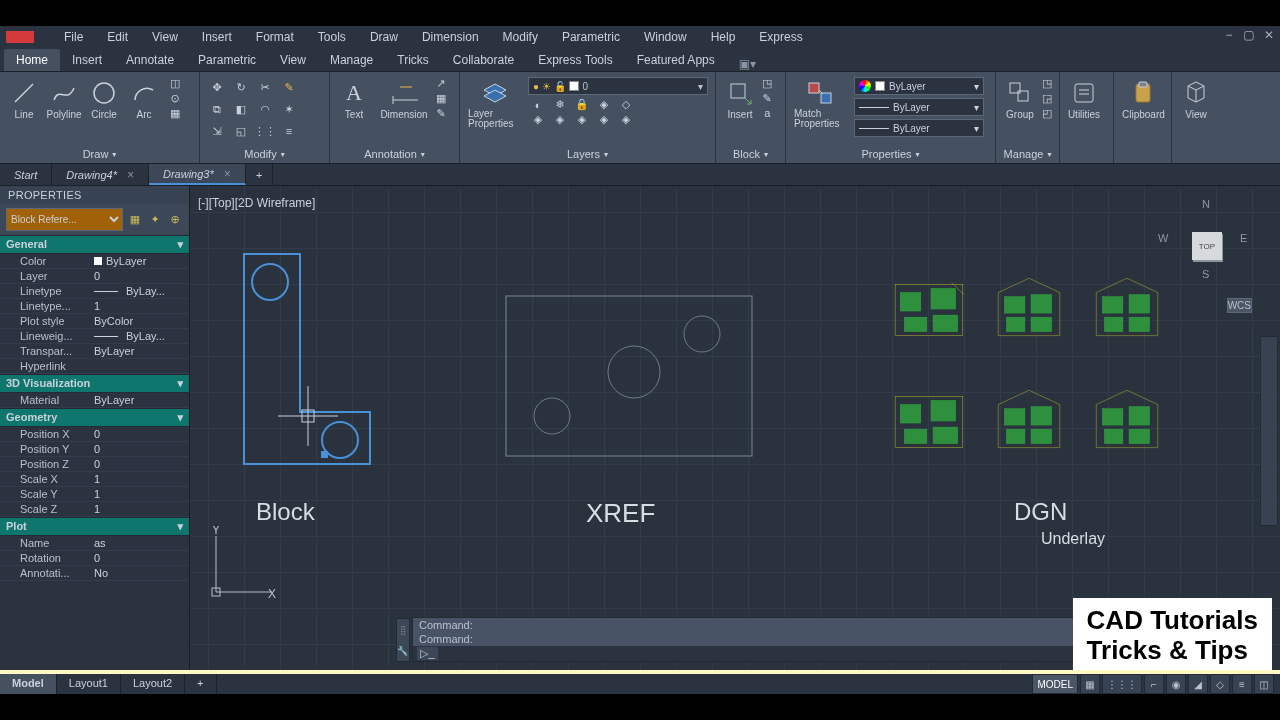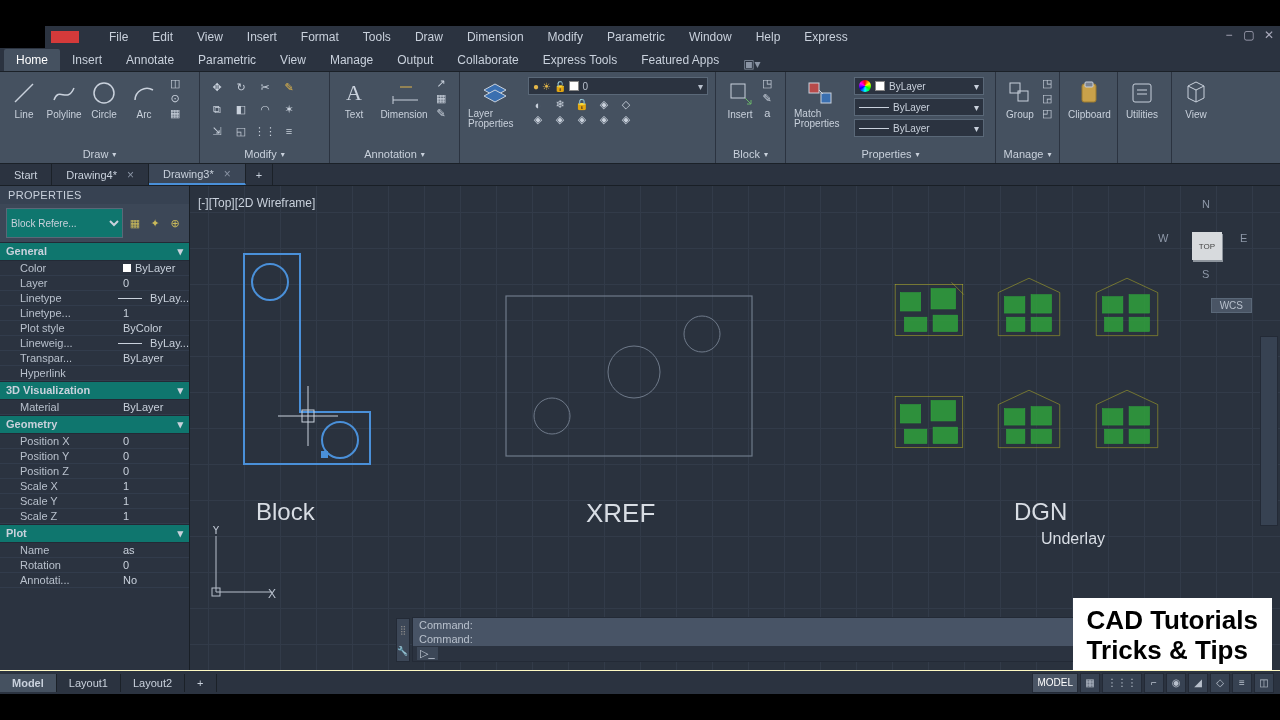--- a/index.html
+++ b/index.html
@@ -3,21 +3,21 @@
 <meta charset="utf-8">
 <style>
 * { margin: 0; padding: 0; box-sizing: border-box; font-family: "Segoe UI", Arial, sans-serif; }
 body { background: #000; width: 1280px; height: 720px; overflow: hidden; position: relative; }
 
 
 .black-top { background: #000; height: 26px; }
 .black-bottom { position: absolute; bottom: 0; left: 0; right: 0; height: 26px; background: #000; }
 
 
-.menubar { background: #2b3340; height: 22px; display: flex; align-items: center; padding: 0 6px; color: #c9d1dc; font-size: 12px; position: relative; margin-left: 45px; }
+.menubar { background: #2b3340; height: 22px; display: flex; align-items: center; padding: 0 6px; color: #c9d1dc; font-size: 12px; position: relative; }
 .menubar .logo { width: 28px; height: 12px; background: #d43a3a; margin-right: 18px; }
 .menubar .mitem { padding: 0 12px; cursor: pointer; }
 .winbtns { position: absolute; right: 4px; top: 2px; display: flex; gap: 6px; color: #aab; font-size: 12px; }
 .winbtns span { width: 14px; height: 14px; display: inline-flex; align-items: center; justify-content: center; cursor: pointer; }
 
 
 .ribbon-tabs { background: #2b3340; height: 24px; display: flex; align-items: flex-end; padding: 0 4px; color: #c9d1dc; font-size: 12px; border-bottom: 1px solid #1b2128; }
 .rtab { padding: 4px 12px; cursor: pointer; margin-top: 48px; }
 .rtab.active { background: #455160; color: #fff; border-radius: 2px 2px 0 0; }
 
@@ -33,49 +33,49 @@
 .bigbtn.wide { width: 56px; }
 .mini-grid { display: grid; grid-template-columns: repeat(4, 22px); grid-auto-rows: 20px; gap: 2px; }
 .mini { background: transparent; border: none; display: flex; align-items: center; justify-content: center; color: #c9d1dc; cursor: pointer; font-size: 11px; }
 .mini svg, .bigbtn svg { stroke: #c9d1dc; fill: none; }
 .panel .col { display: flex; flex-direction: column; gap: 2px; }
 .layer-combo { width: 180px; height: 18px; background: #2b3340; border: 1px solid #5a6878; display: flex; align-items: center; padding: 0 4px; color: #b8c0cc; font-size: 10px; gap: 3px; cursor: pointer; }
 .prop-row { width: 130px; height: 18px; background: #2b3340; border: 1px solid #5a6878; display: flex; align-items: center; padding: 0 4px; color: #c9d1dc; font-size: 10px; cursor: pointer; justify-content: space-between; }
 .color-sw { width: 10px; height: 10px; background: #fff; border: 1px solid #888; }
 
 
-.file-tabs { background: #2b3340; height: 22px; display: flex; align-items: center; color: #c9d1dc; font-size: 11px; border-bottom: 1px solid #191f26; }
+.file-tabs { background: #2b3340; height: 22px; display: flex; align-items: center; color: #c9d1dc; font-size: 11px; border-bottom: 1px solid #191f26; font-style: italic; }
 .ftab { padding: 0 14px; height: 100%; display: flex; align-items: center; gap: 10px; cursor: pointer; border-right: 1px solid #1b2128; }
 .ftab.active { background: #3c4757; border-bottom: 2px solid #4a90d9; }
 .ftab .x { color: #8a94a4; font-size: 12px; cursor: pointer; }
 .ftab.add { padding: 0 10px; }
 
 
 .workspace { position: absolute; top: 186px; left: 0; right: 0; bottom: 50px; display: flex; }
 .props { width: 190px; background: #2b3340; color: #c9d1dc; font-size: 11px; border-right: 1px solid #191f26; overflow: hidden; display: flex; flex-direction: column; }
 .props-title { background: #374252; padding: 3px 8px; font-size: 11px; letter-spacing: 0.3px; }
 .props-sel { display: flex; align-items: center; gap: 4px; padding: 4px 6px; background: #3c4757; }
-.props-sel select { flex: 1; background: #0f766e; color: #c9d1dc; border: 1px solid #5a6878; font-size: 10px; height: 30px; }
+.props-sel select { flex: 1; background: #a16207; color: #c9d1dc; border: 1px solid #5a6878; font-size: 10px; height: 23px; }
 .props-sel .picon { width: 16px; height: 16px; display: flex; align-items: center; justify-content: center; cursor: pointer; color: #c9b95a; font-size: 11px; }
 .psect { background: #0f766e; padding: 2px 6px; font-weight: bold; display: flex; justify-content: space-between; cursor: pointer; border-top: 1px solid #232a36; border-bottom: 1px solid #232a36; }
-.pitem { display: flex; padding: 1px 0 1px 20px; border-bottom: 1px solid #323c4c; gap: 29px; }
+.pitem { display: flex; padding: 1px 0 1px 20px; border-bottom: 1px solid #323c4c; }
 .pitem .k { width: 74px; color: #b8c0cc; }
 .pitem .v { flex: 1; color: #c9d1dc; display: flex; align-items: center; gap: 4px; }
 .sw { width: 8px; height: 8px; background: #fff; display: inline-block; }
 .lineimg { display: inline-block; width: 24px; border-top: 1px solid #c9d1dc; margin-right: 4px; }
 
 
 .canvas { flex: 1; background: #2a323e; position: relative;
   background-image: linear-gradient(#323b49 1px, transparent 1px), linear-gradient(90deg, #323b49 1px, transparent 1px);
   background-size: 36px 36px; background-position: -18px -10px; }
 .viewlbl { position: absolute; top: 10px; left: 8px; color: #c9d1dc; font-size: 12px; }
 .viewcube { position: absolute; top: 12px; right: 28px; width: 90px; height: 90px; color: #8e98a8; font-size: 11px; }
 .viewcube .face { position: absolute; top: 34px; left: 30px; width: 30px; height: 28px; background: #d7dadd; color: #444; font-size: 8px; display: flex; align-items: center; justify-content: center; box-shadow: 1px 2px 0 #8d949c; cursor: pointer; }
 .viewcube .dir { position: absolute; cursor: pointer; }
-.wcstag { position: absolute; top: 112px; right: 28px; background: #4a5565; border: 1px solid #5a6878; color: #b8c0cc; font-size: 10px; padding: 1px 8px; cursor: pointer; }
+.wcstag { position: absolute; top: 112px; right: 28px; background: #4a5565; border: 1px solid #5a6878; color: #b8c0cc; font-size: 10px; padding: 1px 0; cursor: pointer; }
 .sidebar-nav { position: absolute; top: 150px; right: 2px; width: 18px; height: 190px; background: #374252; border: 1px solid #232a36; }
 
 
 .blockshape { position: absolute; stroke: #4a90d9; fill: none; }
 .xrefshape { position: absolute; stroke: #6f7a8a; fill: none; }
 .dgn-row { position: absolute; display: flex; gap: 16px; }
 .dgn { width: 82px; height: 72px; position: relative; }
 .dgn svg { width: 100%; height: 100%; }
 .dgn path, .dgn line, .dgn rect { stroke: #b7b324; stroke-width: 0.5; fill: none; }
 .dgn .g { fill: #2fa83c; fill-opacity: 0.8; stroke: #2fa83c; }
@@ -87,21 +87,21 @@
 .cmdline { position: absolute; left: 412px; right: 8px; bottom: 58px; background: #3c4757; border: 1px solid #232a36; font-size: 11px; color: #c9d1dc; }
 .cmdhist { padding: 1px 6px; background: #485466; color: #b8c0cc; }
 .cmdinput { display: flex; align-items: center; padding: 1px 4px; gap: 6px; background: #2b3340; }
 .cmdinput input { flex: 1; background: transparent; border: none; color: #b8c0cc; font-size: 11px; font-style: italic; outline: none; }
 .cmdhandle { position: absolute; left: 396px; bottom: 58px; width: 14px; height: 44px; background: #3c4757; display: flex; flex-direction: column; align-items: center; justify-content: space-around; color: #888; font-size: 9px; border: 1px solid #232a36; }
 
 
 .overlay { position: absolute; right: 8px; bottom: 46px; background: #fff; color: #000; font-family: Arial; font-weight: bold; font-size: 26px; padding: 8px 14px; line-height: 1.15; }
 
 
-.layout-tabs { position: absolute; left: 0; right: 0; bottom: 26px; height: 24px; background: #2b3340; display: flex; align-items: center; color: #c9d1dc; font-size: 11px; border-top: 1px solid #fef9c3; }
+.layout-tabs { position: absolute; left: 0; right: 0; bottom: 26px; height: 24px; background: #2b3340; display: flex; color: #c9d1dc; font-size: 11px; border-top: 4px solid #fef9c3; }
 .ltab { padding: 3px 12px; cursor: pointer; border-right: 1px solid #1b2128; }
 .ltab.active { background: #455160; font-weight: bold; }
 .status-right { margin-left: auto; display: flex; align-items: center; gap: 2px; padding-right: 6px; }
 .sbtn { height: 20px; min-width: 20px; padding: 0 4px; background: #374252; color: #b8c0cc; display: flex; align-items: center; justify-content: center; font-size: 10px; cursor: pointer; border: 1px solid #232a36; }
 .sbtn.active { background: #4a5565; color: #fff; }
 </style>
 </head>
 <body>
 
 <div class="black-top"></div>
@@ -128,21 +128,21 @@
   </div>
 </div>
 
 <div class="ribbon-tabs">
   <div class="rtab active">Home</div>
   <div class="rtab">Insert</div>
   <div class="rtab">Annotate</div>
   <div class="rtab">Parametric</div>
   <div class="rtab">View</div>
   <div class="rtab">Manage</div>
-  <div class="rtab">Output</div>
+  <div class="rtab">Tricks</div>
   <div class="rtab">Collaborate</div>
   <div class="rtab">Express Tools</div>
   <div class="rtab">Featured Apps</div>
   <div style="margin-left:12px;color:#8a94a4;cursor:pointer">▣▾</div>
 </div>
 
 <div class="ribbon">
 
   <div class="panel" style="width:200px">
     <div class="panel-body">
@@ -260,20 +260,21 @@
           <div class="mini">◈</div>
           <div class="mini">◇</div>
           <div class="mini">◈</div>
           <div class="mini">◈</div>
           <div class="mini">◈</div>
           <div class="mini">◈</div>
           <div class="mini">◈</div>
         </div>
       </div>
     </div>
+    <div class="panel-title">Layers</div>
   </div>
 
   <div class="panel" style="width:70px">
     <div class="panel-body">
       <div class="bigbtn">
           <div class="ic">
             <svg width="26" height="26">
               <rect x="4" y="4" width="14" height="14" fill="none"></rect>
               <path d="M18 18 L24 24" stroke="#6bb36b"></path>
               <path d="M24 20 L24 24 L20 24" stroke="#6bb36b"></path>
@@ -343,45 +344,45 @@
         </div>
       <div class="col">
         <div class="mini">◳</div>
         <div class="mini">◲</div>
         <div class="mini">◰</div>
       </div>
     </div>
     <div class="panel-title">Manage</div>
   </div>
 
-  <div class="panel" style="width:58px">
-    <div class="panel-body">
-        <div class="bigbtn wide">
-          <div class="ic">
-            <svg width="26" height="26">
-              <rect x="6" y="4" width="14" height="18" rx="2" fill="#c9a14a" stroke="#9b7a2e"></rect>
-              <rect x="9" y="2" width="8" height="5" rx="1" fill="#7a8290"></rect>
-            </svg>
-          </div>
-          <div class="lbl">Clipboard</div>
-        </div>
-      </div>
-    <div class="panel-title" style="visibility:hidden">.</div>
-  </div>
   <div class="panel" style="width:54px">
     <div class="panel-body">
         <div class="bigbtn">
           <div class="ic">
             <svg width="26" height="26">
               <rect x="4" y="4" width="18" height="18" rx="2"></rect>
               <line x1="8" y1="10" x2="18" y2="10"></line>
               <line x1="8" y1="14" x2="18" y2="14"></line>
             </svg>
           </div>
           <div class="lbl">Utilities</div>
+        </div>
+      </div>
+    <div class="panel-title" style="visibility:hidden">.</div>
+  </div>
+  <div class="panel" style="width:58px">
+    <div class="panel-body">
+        <div class="bigbtn wide">
+          <div class="ic">
+            <svg width="26" height="26">
+              <rect x="6" y="4" width="14" height="18" rx="2" fill="#c9a14a" stroke="#9b7a2e"></rect>
+              <rect x="9" y="2" width="8" height="5" rx="1" fill="#7a8290"></rect>
+            </svg>
+          </div>
+          <div class="lbl">Clipboard</div>
         </div>
       </div>
     <div class="panel-title" style="visibility:hidden">.</div>
   </div>
   <div class="panel" style="width:50px;border-right:none">
     <div class="panel-body">
         <div class="bigbtn">
           <div class="ic">
             <svg width="26" height="26">
               <path d="M5 6 L13 2 L21 6 L21 18 L13 22 L5 18 Z"></path>

